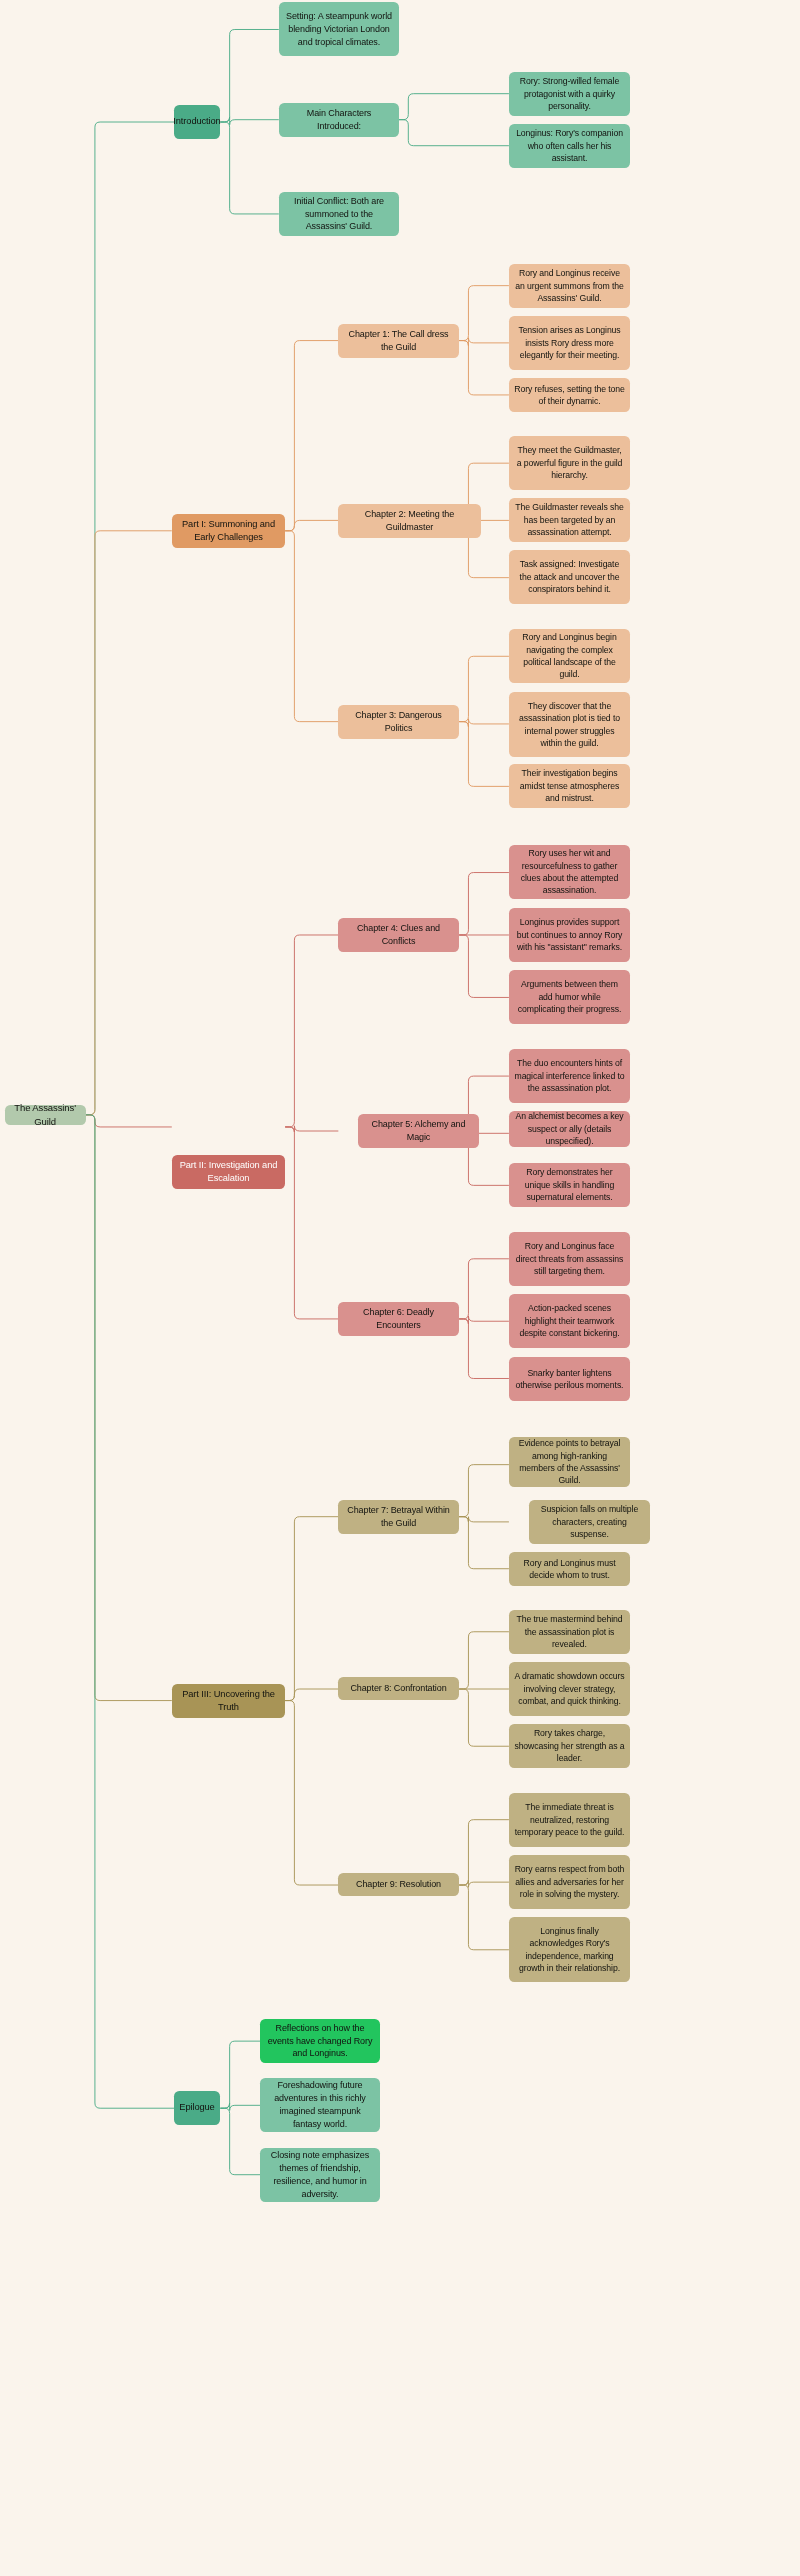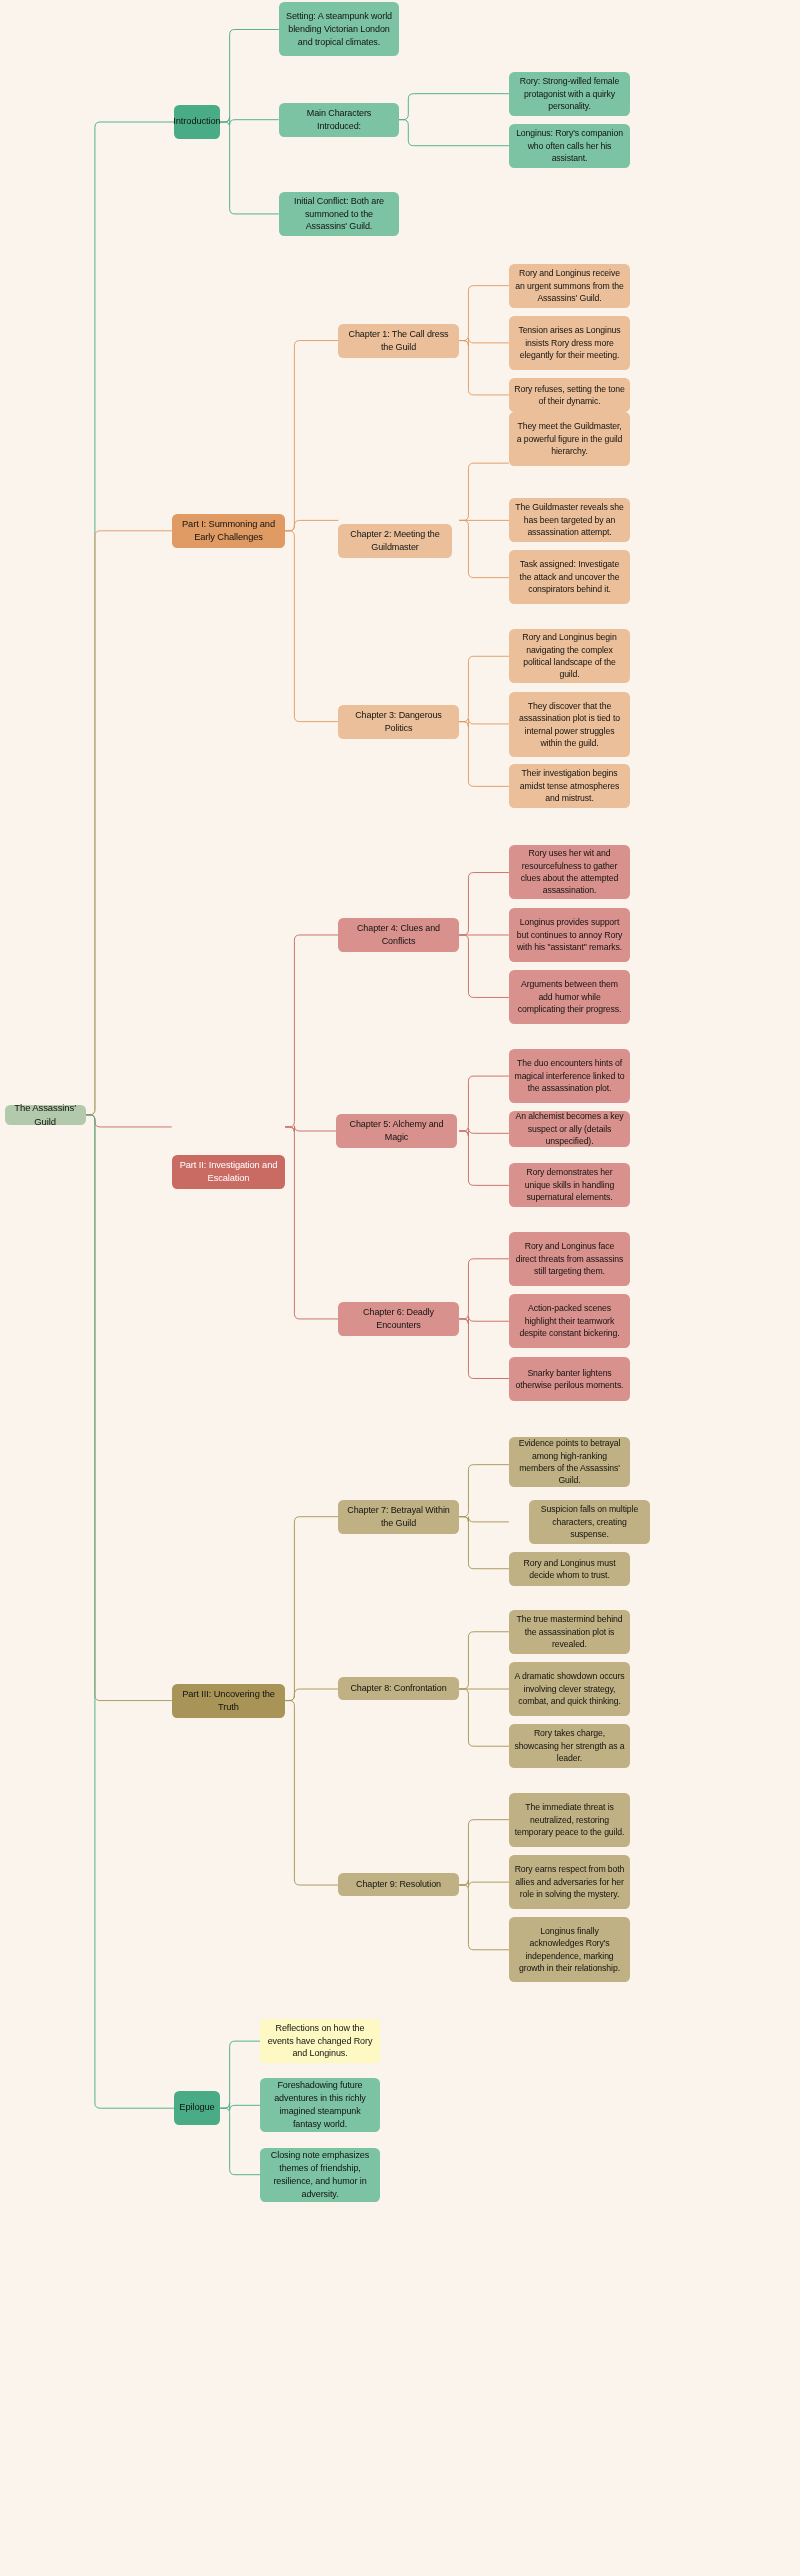--- a/index.html
+++ b/index.html
@@ -121,30 +121,30 @@
     </div>
     <div class="node lvl-3" style="left: 509px; top: 316px; width: 121px; height: 54px; background: rgb(236, 191, 155);">
       <span>Tension arises as Longinus insists Rory dress more elegantly for their meeting.</span>
     </div>
     <div class="node lvl-3" style="left: 509px; top: 378px; width: 121px; height: 34px; background: rgb(236, 191, 155);">
       <span>Rory refuses, setting the tone of their dynamic.</span>
     </div>
     <div class="node lvl-2" style="left: 338px; top: 324px; width: 121px; height: 34px; background: rgb(236, 191, 155);">
       <span>Chapter 1: The Call dress the Guild</span>
     </div>
-    <div class="node lvl-3" style="left: 509px; top: 412px; width: 121px; height: 54px; background: rgb(236, 191, 155);">
+    <div class="node lvl-3" style="left: 509px; top: 436px; width: 121px; height: 54px; background: rgb(236, 191, 155);">
       <span>They meet the Guildmaster, a powerful figure in the guild hierarchy.</span>
     </div>
     <div class="node lvl-3" style="left: 509px; top: 498px; width: 121px; height: 44px; background: rgb(236, 191, 155);">
       <span>The Guildmaster reveals she has been targeted by an assassination attempt.</span>
     </div>
     <div class="node lvl-3" style="left: 509px; top: 550px; width: 121px; height: 54px; background: rgb(236, 191, 155);">
       <span>Task assigned: Investigate the attack and uncover the conspirators behind it.</span>
     </div>
-    <div class="node lvl-2" style="left: 338px; top: 504px; width: 114px; height: 34px; background: rgb(236, 191, 155); margin-top: 20px;">
+    <div class="node lvl-2" style="left: 338px; top: 504px; width: 143px; height: 34px; background: rgb(236, 191, 155);">
       <span>Chapter 2: Meeting the Guildmaster</span>
     </div>
     <div class="node lvl-3" style="left: 509px; top: 629px; width: 121px; height: 54px; background: rgb(236, 191, 155);">
       <span>Rory and Longinus begin navigating the complex political landscape of the guild.</span>
     </div>
     <div class="node lvl-3" style="left: 509px; top: 692px; width: 121px; height: 65px; background: rgb(236, 191, 155);">
       <span>They discover that the assassination plot is tied to internal power struggles within the guild.</span>
     </div>
     <div class="node lvl-3" style="left: 509px; top: 764px; width: 121px; height: 44px; background: rgb(236, 191, 155);">
       <span>Their investigation begins amidst tense atmospheres and mistrust.</span>
@@ -169,21 +169,21 @@
     </div>
     <div class="node lvl-3" style="left: 509px; top: 1049px; width: 121px; height: 54px; background: rgb(217, 145, 142);">
       <span>The duo encounters hints of magical interference linked to the assassination plot.</span>
     </div>
     <div class="node lvl-3" style="left: 509px; top: 1111px; width: 121px; height: 36px; background: rgb(217, 145, 142);">
       <span>An alchemist becomes a key suspect or ally (details unspecified).</span>
     </div>
     <div class="node lvl-3" style="left: 509px; top: 1163px; width: 121px; height: 44px; background: rgb(217, 145, 142);">
       <span>Rory demonstrates her unique skills in handling supernatural elements.</span>
     </div>
-    <div class="node lvl-2" style="left: 336px; top: 1114px; width: 121px; height: 34px; background: rgb(217, 145, 142);">
+    <div class="node lvl-2" style="left: 358px; top: 1114px; width: 121px; height: 34px; background: rgb(217, 145, 142);">
       <span>Chapter 5: Alchemy and Magic</span>
     </div>
     <div class="node lvl-3" style="left: 509px; top: 1232px; width: 121px; height: 54px; background: rgb(217, 145, 142);">
       <span>Rory and Longinus face direct threats from assassins still targeting them.</span>
     </div>
     <div class="node lvl-3" style="left: 509px; top: 1294px; width: 121px; height: 54px; background: rgb(217, 145, 142);">
       <span>Action-packed scenes highlight their teamwork despite constant bickering.</span>
     </div>
     <div class="node lvl-3" style="left: 509px; top: 1357px; width: 121px; height: 44px; background: rgb(217, 145, 142);">
       <span>Snarky banter lightens otherwise perilous moments.</span>
@@ -226,21 +226,21 @@
     </div>
     <div class="node lvl-3" style="left: 509px; top: 1917px; width: 121px; height: 65px; background: rgb(191, 177, 131);">
       <span>Longinus finally acknowledges Rory's independence, marking growth in their relationship.</span>
     </div>
     <div class="node lvl-2" style="left: 338px; top: 1873px; width: 121px; height: 23px; background: rgb(191, 177, 131);">
       <span>Chapter 9: Resolution</span>
     </div>
     <div class="node lvl-1" style="left: 172px; top: 1684px; width: 113px; height: 34px; background: rgb(168, 148, 86);">
       <span>Part III: Uncovering the Truth</span>
     </div>
-    <div class="node lvl-2" style="left: 260px; top: 2019px; width: 120px; height: 44px; background: #fef9c3;">
+    <div class="node lvl-2" style="left: 260px; top: 2019px; width: 120px; height: 44px; background: #22c55e;">
       <span>Reflections on how the events have changed Rory and Longinus.</span>
     </div>
     <div class="node lvl-2" style="left: 260px; top: 2078px; width: 120px; height: 54px; background: rgb(124, 195, 164);">
       <span>Foreshadowing future adventures in this richly imagined steampunk fantasy world.</span>
     </div>
     <div class="node lvl-2" style="left: 260px; top: 2148px; width: 120px; height: 54px; background: rgb(124, 195, 164);">
       <span>Closing note emphasizes themes of friendship, resilience, and humor in adversity.</span>
     </div>
     <div class="node lvl-1" style="left: 174px; top: 2091px; width: 46px; height: 34px; background: rgb(74, 171, 135);">
       <span>Epilogue</span>

